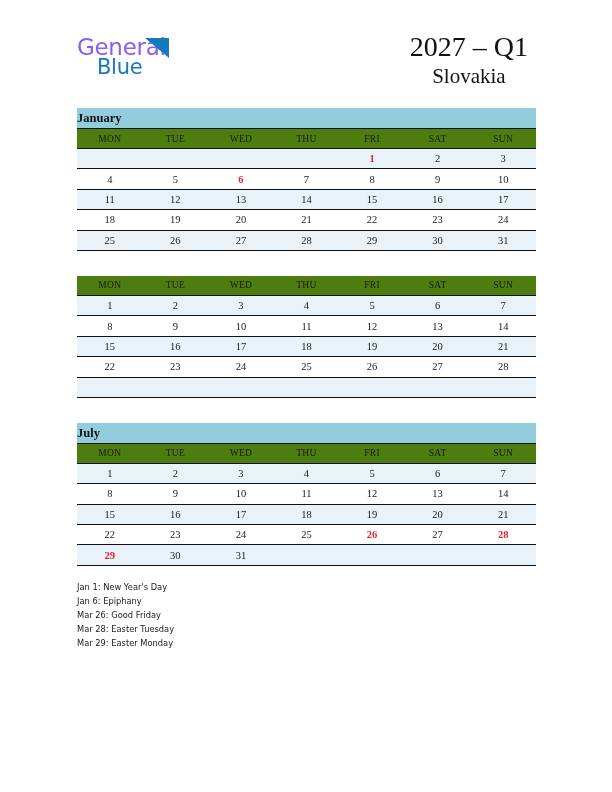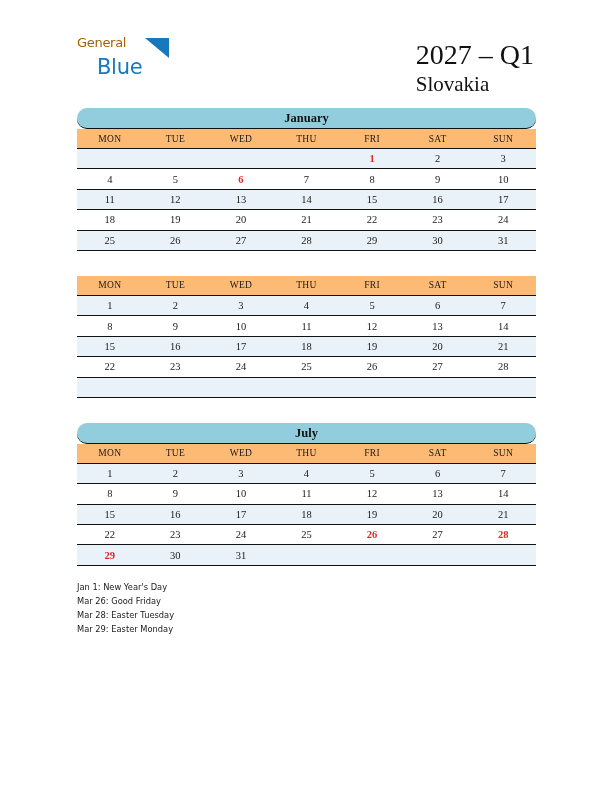--- a/index.html
+++ b/index.html
@@ -30,23 +30,23 @@
     left: 77px;
     top: 36px;
     width: 180px;
     height: 50px;
   }
   .logo-general {
     position: absolute;
     left: 0;
     top: 0;
     font-family: "DejaVu Sans", sans-serif;
-    font-size: 13px;
+    font-size: 23px;
     letter-spacing: -0.3px;
-    color: #a16207;
+    color: #8b5cf6;
     line-height: 1;
   }
   .logo-triangle {
     position: absolute;
     left: 68px;
     top: 2px;
     width: 0;
     height: 0;
     border-top: 20px solid #1878be;
     border-left: 24px solid transparent;
@@ -57,24 +57,23 @@
     top: 21px;
     font-family: "DejaVu Sans", sans-serif;
     font-size: 21px;
     letter-spacing: -0.3px;
     color: #1878be;
     line-height: 1;
   }
 
   .title-block {
     position: absolute;
-    right: 78px;
+    right: 84px;
     top: 32px;
-    text-align: left;
-    margin-top: 8px;
+    text-align: center;
   }
   .title-main {
     font-family: "Liberation Serif", serif;
     font-size: 28px;
     color: #111111;
     line-height: 1.08;
     white-space: nowrap;
   }
   .title-sub {
     font-family: Liberation Serif, serif;
@@ -93,40 +92,38 @@
     width: 459px;
   }
   .month-block {
     width: 459px;
     margin-bottom: 25px;
   }
   .month-title {
     height: 20px;
     line-height: 20px;
     background: #92cdde;
-    text-align: center;
     font-family: "Liberation Serif", serif;
     font-weight: bold;
     font-size: 12.5px;
     color: #111111;
     border-bottom: 1.6px solid #111111;
-    border-radius: 10px;
   }
   table.cal {
     width: 459px;
     border-collapse: collapse;
     table-layout: fixed;
   }
   table.cal th {
     height: 17px;
     font-family: "Liberation Serif", serif;
     font-weight: normal;
     font-size: 9.5px;
     color: #1a1a1a;
-    background: #fdba74;
+    background: #4d7c0f;
     border-bottom: 1.4px solid #111111;
     letter-spacing: 0.3px;
   }
   table.cal td {
     height: 17.4px;
     font-family: "Liberation Serif", serif;
     font-size: 10.5px;
     color: #1a1a1a;
     text-align: center;
     border-bottom: 1.4px solid #111111;
@@ -359,16 +356,17 @@
             <td></td>
             <td></td>
           </tr>
         </tbody>
       </table>
     </div>
   </div>
 
 <div class="holidays">
     <div class="holiday-line">Jan 1: New Year's Day</div>
+    <div class="holiday-line">Jan 6: Epiphany</div>
     <div class="holiday-line">Mar 26: Good Friday</div>
     <div class="holiday-line">Mar 28: Easter Tuesday</div>
     <div class="holiday-line">Mar 29: Easter Monday</div>
   </div>
 
 </body></html>

